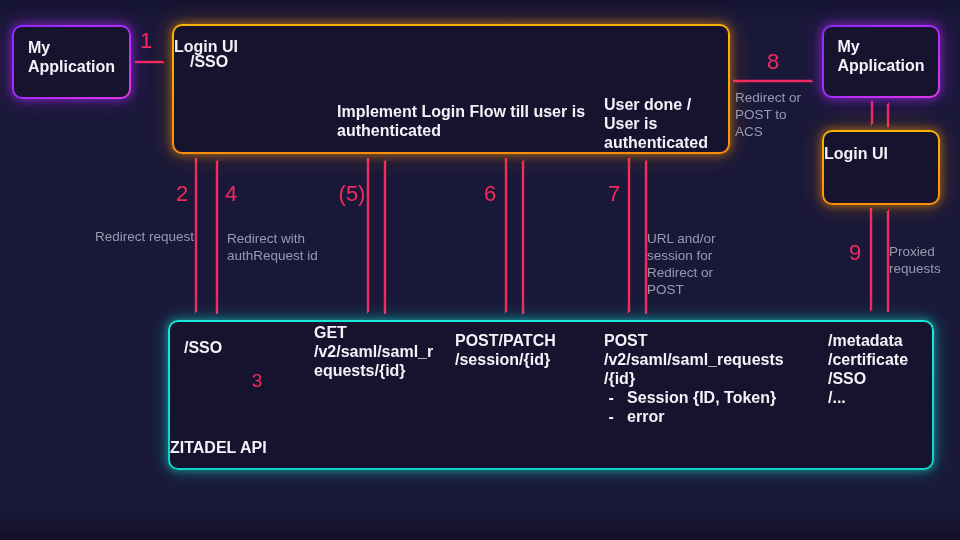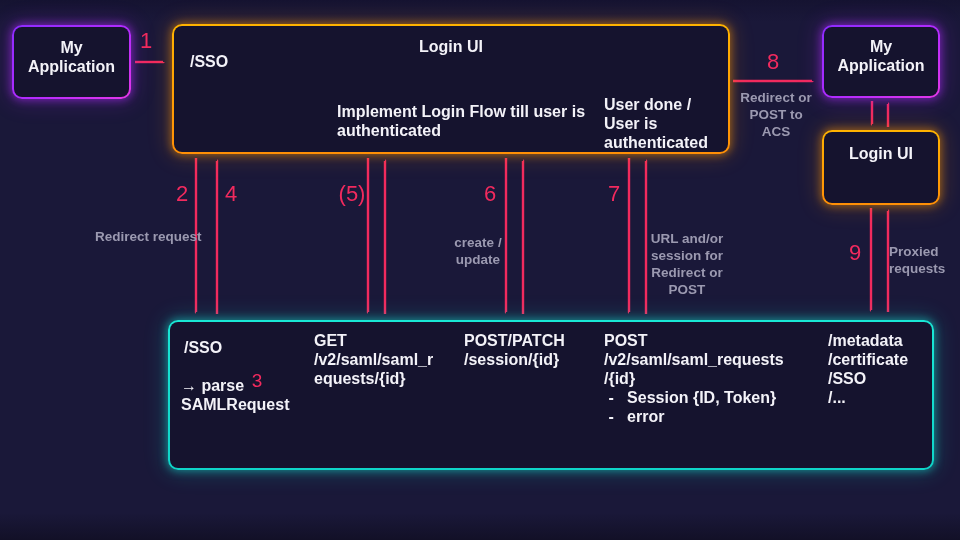--- a/index.html
+++ b/index.html
@@ -11,26 +11,26 @@
   .arrows{position:absolute;left:0;top:0;pointer-events:none;}
   .gbox{position:absolute;border-radius:10px;padding:2px;box-sizing:border-box;}
   .gbox .inner{position:relative;width:100%;height:100%;border-radius:8px;background:#15132e;box-sizing:border-box;}
   .purple{background:linear-gradient(145deg,#8d2bff 0%,#b32bff 55%,#e437e8 100%);
     box-shadow:0 0 9px 1px rgba(176,43,255,.55),0 0 22px 3px rgba(176,43,255,.22);}
   .orange{background:linear-gradient(180deg,#ffb300 0%,#ff8f06 100%);
     box-shadow:0 0 9px 1px rgba(255,150,0,.5),0 0 22px 3px rgba(255,150,0,.2);}
   .cyan{background:linear-gradient(180deg,#19e8d6 0%,#0fd4c8 100%);
     box-shadow:0 0 9px 1px rgba(20,224,208,.5),0 0 22px 3px rgba(20,224,208,.2);}
   .bold{font-weight:700;font-size:16px;line-height:19px;color:#f3f2f8;}
-  .gray{position:absolute;font-weight:700;font-size:13.5px;line-height:17px;color:#9b99b0;}
+  .gray{position:absolute;font-weight:400;font-size:13.5px;line-height:17px;color:#9b99b0;}
   .num{position:absolute;transform:translate(-50%,-50%);font-size:22px;line-height:22px;color:#f22a5e;}
   .pre{white-space:pre-line;}
   .prew{white-space:pre-wrap;}
   .abs{position:absolute;}
-  .ctr{text-align:center;}
+  .ctr{text-align:left;}
   .box-title-flex{width:100%;height:100%;display:flex;flex-direction:column;align-items:center;}
 </style>
 </head>
 <body>
 
 <div class="stage">
 
   <svg class="arrows" width="960" height="540" viewBox="0 0 960 540">
     <defs>
       <marker id="ah" markerUnits="userSpaceOnUse" markerWidth="18" markerHeight="16" refX="0" refY="0" orient="auto">
@@ -87,52 +87,51 @@
 
   <div class="gbox orange" style="left:822px;top:130px;width:118px;height:75px">
     <div class="inner">
       <div class="abs bold ctr" style="left:0;right:0;top:12px">Login UI</div>
     </div>
   </div>
 
   <div class="gbox cyan" style="left:168px;top:320px;width:766px;height:150px">
     <div class="inner">
       <div class="abs bold" style="left:14px;top:16px">/SSO</div>
-      <div class="abs bold pre" style="left:11px;top:54px">→ parse
-SAMLRequest</div>
-      <div class="abs bold pre" style="left:144px;top:9px">GET
+      <div class="abs bold pre" style="left:144px;top:1px">GET
 /v2/saml/saml_r
 equests/{id}</div>
-      <div class="abs bold pre" style="left:294px;top:9px">POST/PATCH
+      <div class="abs bold pre" style="left:285px;top:9px">POST/PATCH
 /session/{id}</div>
       <div class="abs bold pre" style="left:434px;top:9px">POST
 /v2/saml/saml_requests
 /{id}</div>
       <div class="abs bold prew" style="left:434px;top:66px"> -   Session {ID, Token}
  -   error</div>
       <div class="abs bold pre" style="left:658px;top:9px">/metadata
 /certificate
 /SSO
 /...</div>
+      <div class="abs bold ctr" style="left:0;right:0;bottom:11px">ZITADEL API</div>
     </div>
   </div>
 
   <div class="num" style="left:146px;top:41px">1</div>
   <div class="num" style="left:182px;top:194px">2</div>
   <div class="num" style="left:257px;top:381px;font-size:19px">3</div>
   <div class="num" style="left:231px;top:194px">4</div>
   <div class="num" style="left:352px;top:194px">(5)</div>
   <div class="num" style="left:490px;top:194px">6</div>
   <div class="num" style="left:614px;top:194px">7</div>
   <div class="num" style="left:773px;top:62px">8</div>
   <div class="num" style="left:855px;top:253px">9</div>
 
   <div class="gray" style="left:95px;top:228px;white-space:nowrap">Redirect request</div>
-  <div class="gray pre ctr" style="left:447px;top:234px;width:62px">create /
-update</div>
+  <div class="gray pre" style="left:227px;top:230px">Redirect with
+authRequest id</div>
   <div class="gray pre ctr" style="left:647px;top:230px;width:80px">URL and/or
 session for
 Redirect or
 POST</div>
   <div class="gray pre ctr" style="left:735px;top:89px;width:82px">Redirect or
 POST to ACS</div>
   <div class="gray pre" style="left:889px;top:243px">Proxied
 requests</div>
 
 </div>

